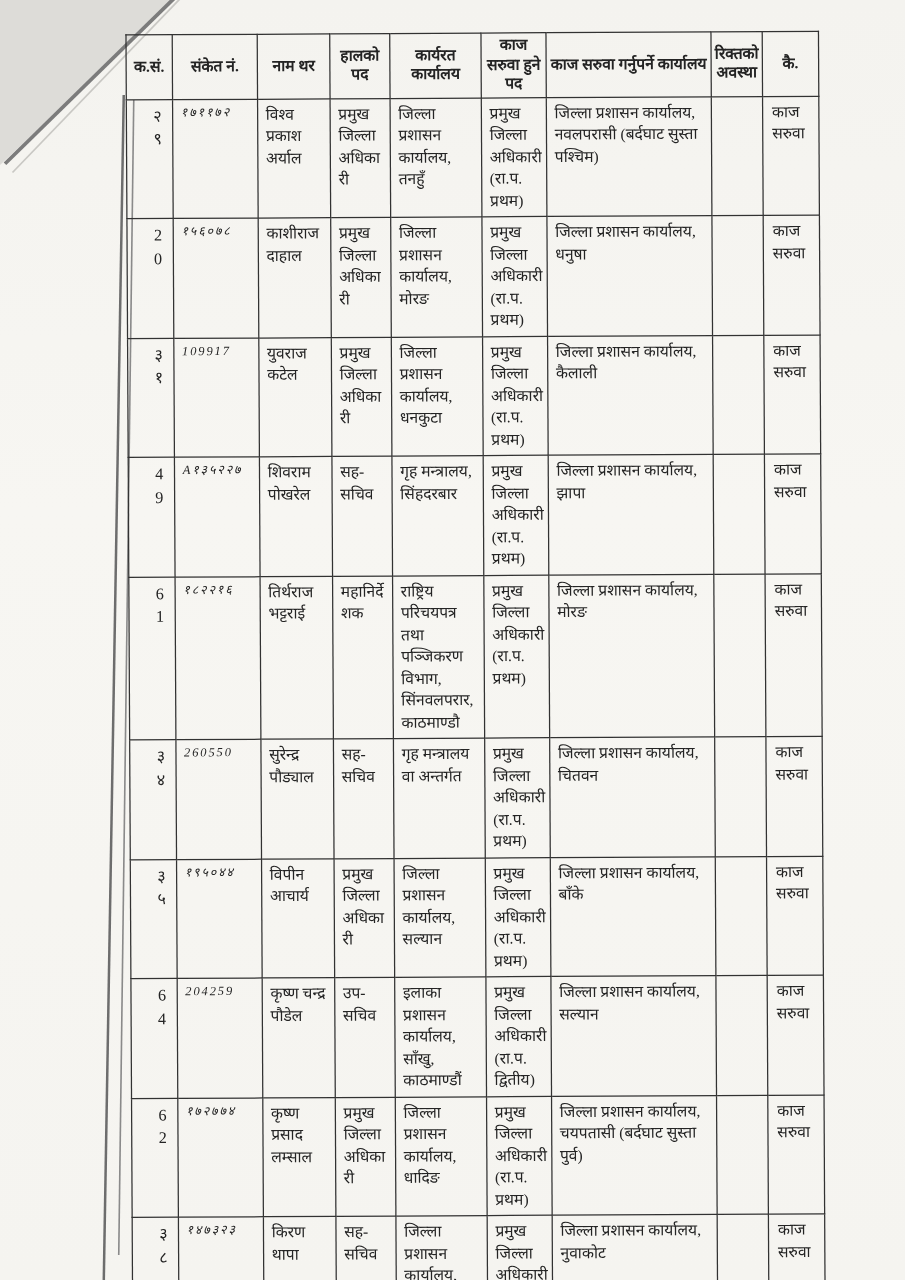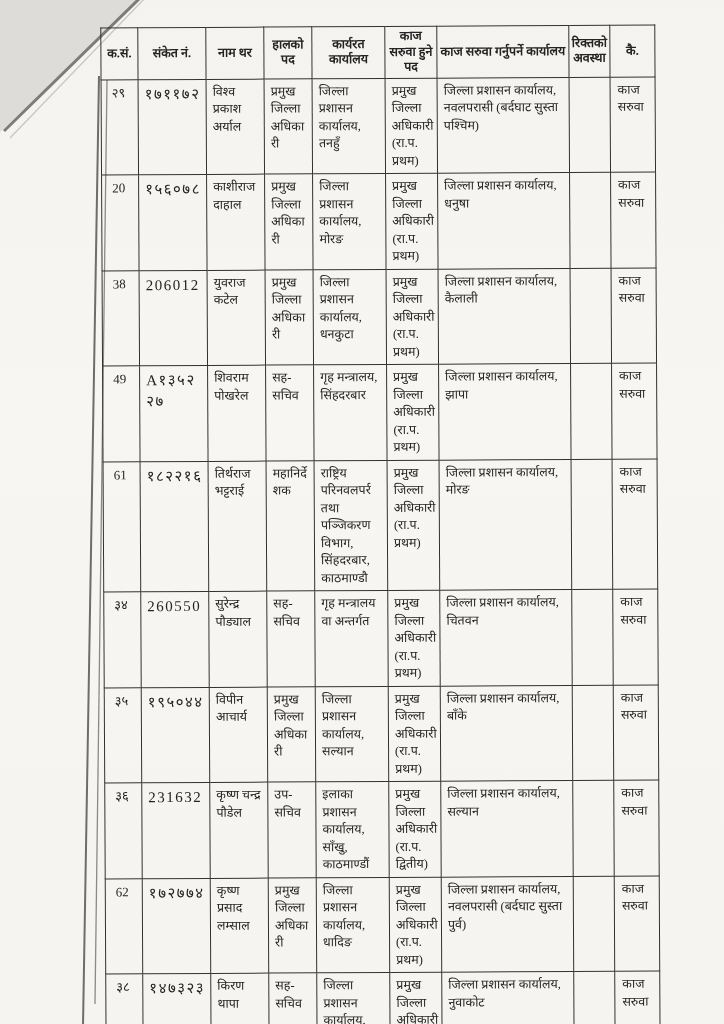--- a/index.html
+++ b/index.html
@@ -24,22 +24,22 @@
     text-align:center;vertical-align:middle;padding:2px 1px;
   }
   thead tr{height:46px;}
   tbody tr{height:91px;}
   tbody tr:last-child{height:97px;}
   td{
     font-size:12.5px;line-height:1.4;vertical-align:top;
     text-align:left;padding:4px 3px 3px 6px;
     word-wrap:break-word;
   }
-  td.c-sn{font-size:13px;padding-left:10px;}
-  td.c-code{font-size:15px;letter-spacing:1.5px;}
+  td.c-sn{font-size:13px;padding-left:21px;}
+  td.c-code{font-size:10px;letter-spacing:1.5px;font-style:italic;}
   td.c-remark{padding-left:7px;}
   col.w-sn{width:37px;}  col.w-code{width:68px;} col.w-name{width:58px;}
   col.w-post{width:48px;} col.w-office{width:73px;} col.w-tpost{width:52px;}
   col.w-toffice{width:132px;} col.w-vac{width:41px;} col.w-rem{width:45px;}
 </style>
 </head>
 <body>
 
 <svg class="artifacts" width="724" height="1024" viewBox="0 0 724 1024" aria-hidden="true">
   <polygon points="0,0 140,0 0,132" fill="#dddcd8"></polygon>
@@ -92,22 +92,22 @@
           <td class="c-code">१५६०७८</td>
           <td class="c-name">काशीराज दाहाल</td>
           <td class="c-current_post">प्रमुख जिल्ला अधिकारी</td>
           <td class="c-current_office">जिल्ला प्रशासन कार्यालय, मोरङ</td>
           <td class="c-transfer_post">प्रमुख जिल्ला अधिकारी (रा.प. प्रथम)</td>
           <td class="c-transfer_office">जिल्ला प्रशासन कार्यालय, धनुषा</td>
           <td class="c-vacancy"></td>
           <td class="c-remark">काज सरुवा</td>
         </tr>
         <tr>
-          <td class="c-sn">38</td>
-          <td class="c-code">206012</td>
+          <td class="c-sn">३१</td>
+          <td class="c-code">109917</td>
           <td class="c-name">युवराज कटेल</td>
           <td class="c-current_post">प्रमुख जिल्ला अधिकारी</td>
           <td class="c-current_office">जिल्ला प्रशासन कार्यालय, धनकुटा</td>
           <td class="c-transfer_post">प्रमुख जिल्ला अधिकारी (रा.प. प्रथम)</td>
           <td class="c-transfer_office">जिल्ला प्रशासन कार्यालय, कैलाली</td>
           <td class="c-vacancy"></td>
           <td class="c-remark">काज सरुवा</td>
         </tr>
         <tr>
           <td class="c-sn">49</td>
@@ -118,21 +118,21 @@
           <td class="c-transfer_post">प्रमुख जिल्ला अधिकारी (रा.प. प्रथम)</td>
           <td class="c-transfer_office">जिल्ला प्रशासन कार्यालय, झापा</td>
           <td class="c-vacancy"></td>
           <td class="c-remark">काज सरुवा</td>
         </tr>
         <tr>
           <td class="c-sn">61</td>
           <td class="c-code">१८२२१६</td>
           <td class="c-name">तिर्थराज भट्टराई</td>
           <td class="c-current_post">महानिर्देशक</td>
-          <td class="c-current_office">राष्ट्रिय परिनवलपर्र तथा पञ्जिकरण विभाग, सिंहदरबार, काठमाण्डौ</td>
+          <td class="c-current_office">राष्ट्रिय परिचयपत्र तथा पञ्जिकरण विभाग, सिंनवलपरार, काठमाण्डौ</td>
           <td class="c-transfer_post">प्रमुख जिल्ला अधिकारी (रा.प. प्रथम)</td>
           <td class="c-transfer_office">जिल्ला प्रशासन कार्यालय, मोरङ</td>
           <td class="c-vacancy"></td>
           <td class="c-remark">काज सरुवा</td>
         </tr>
         <tr>
           <td class="c-sn">३४</td>
           <td class="c-code">260550</td>
           <td class="c-name">सुरेन्द्र पौड्याल</td>
           <td class="c-current_post">सह-सचिव</td>
@@ -147,38 +147,38 @@
           <td class="c-code">१९५०४४</td>
           <td class="c-name">विपीन आचार्य</td>
           <td class="c-current_post">प्रमुख जिल्ला अधिकारी</td>
           <td class="c-current_office">जिल्ला प्रशासन कार्यालय, सल्यान</td>
           <td class="c-transfer_post">प्रमुख जिल्ला अधिकारी (रा.प. प्रथम)</td>
           <td class="c-transfer_office">जिल्ला प्रशासन कार्यालय, बाँके</td>
           <td class="c-vacancy"></td>
           <td class="c-remark">काज सरुवा</td>
         </tr>
         <tr>
-          <td class="c-sn">३६</td>
-          <td class="c-code">231632</td>
+          <td class="c-sn">64</td>
+          <td class="c-code">204259</td>
           <td class="c-name">कृष्ण चन्द्र पौडेल</td>
           <td class="c-current_post">उप-सचिव</td>
           <td class="c-current_office">इलाका प्रशासन कार्यालय, साँखु, काठमाण्डौं</td>
           <td class="c-transfer_post">प्रमुख जिल्ला अधिकारी (रा.प. द्वितीय)</td>
           <td class="c-transfer_office">जिल्ला प्रशासन कार्यालय, सल्यान</td>
           <td class="c-vacancy"></td>
           <td class="c-remark">काज सरुवा</td>
         </tr>
         <tr>
           <td class="c-sn">62</td>
           <td class="c-code">१७२७७४</td>
           <td class="c-name">कृष्ण प्रसाद लम्साल</td>
           <td class="c-current_post">प्रमुख जिल्ला अधिकारी</td>
           <td class="c-current_office">जिल्ला प्रशासन कार्यालय, धादिङ</td>
           <td class="c-transfer_post">प्रमुख जिल्ला अधिकारी (रा.प. प्रथम)</td>
-          <td class="c-transfer_office">जिल्ला प्रशासन कार्यालय, नवलपरासी (बर्दघाट सुस्ता पुर्व)</td>
+          <td class="c-transfer_office">जिल्ला प्रशासन कार्यालय, चयपतासी (बर्दघाट सुस्ता पुर्व)</td>
           <td class="c-vacancy"></td>
           <td class="c-remark">काज सरुवा</td>
         </tr>
         <tr>
           <td class="c-sn">३८</td>
           <td class="c-code">१४७३२३</td>
           <td class="c-name">किरण थापा</td>
           <td class="c-current_post">सह-सचिव</td>
           <td class="c-current_office">जिल्ला प्रशासन कार्यालय, कैलाली</td>
           <td class="c-transfer_post">प्रमुख जिल्ला अधिकारी (रा.प. प्रथम)</td>

